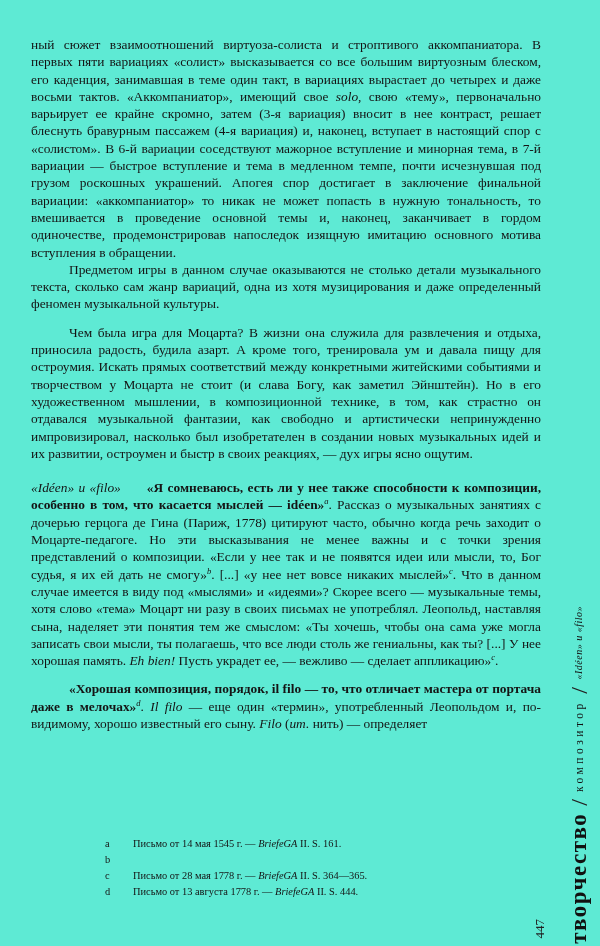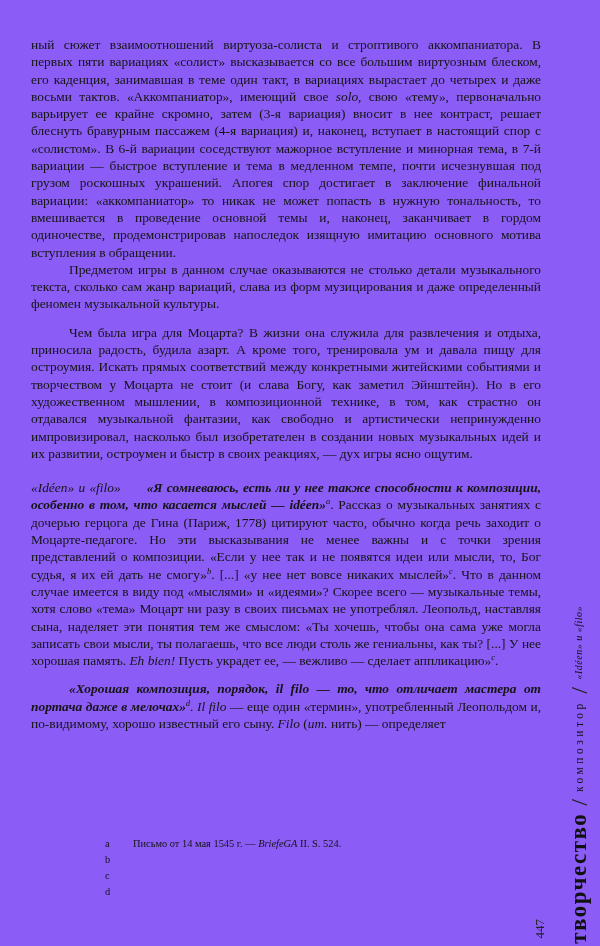--- a/index.html
+++ b/index.html
@@ -6,37 +6,37 @@
   html, body { width: 600px; height: 946px; }
   body {
     background: #ffffff;
     font-family: "Liberation Serif", "DejaVu Serif", serif;
     color: #141414;
   }
   .page {
     position: relative;
     width: 600px;
     height: 946px;
-    background: #8b5cf6;
+    background: #5eead4;
     overflow: hidden;
   }
   .text-col {
     position: absolute;
     left: 31px;
     top: 36px;
     width: 510px;
     font-size: 13.4px;
     line-height: 17.3px;
     text-align: justify;
   }
   .text-col p { margin: 0; }
   .indent { text-indent: 38px; }
   .gap-sm { margin-top: 11px !important; }
   .gap-md { margin-top: 17px !important; }
-  .bi { font-weight: bold; font-style: italic; }
+  .bi { font-weight: bold; }
   .it { font-style: italic; }
   sup.fnref {
     font-size: 8.5px;
     font-style: italic;
     line-height: 0;
     vertical-align: super;
   }
   .margin-head {
     font-style: italic;
     margin-right: 26px;
@@ -78,43 +78,45 @@
 </style>
 </head>
 <body>
 
 <div class="page">
 
   <div class="text-col">
 
     <p><span>ный сюжет взаимоотношений виртуоза-солиста и строптивого аккомпаниатора. В первых пяти вариациях «солист» высказывается со все большим виртуозным блеском, его каденция, занимавшая в теме один такт, в вариациях вырастает до четырех и даже восьми тактов. «Аккомпаниатор», имеющий свое </span><span class="it">solo</span><span>, свою «тему», первоначально варьирует ее крайне скромно, затем (3-я вариация) вносит в нее контраст, решает блеснуть бравурным пассажем (4-я вариация) и, наконец, вступает в настоящий спор с «солистом». В 6-й вариации соседствуют мажорное вступление и минорная тема, в 7-й вариации — быстрое вступление и тема в медленном темпе, почти исчезнувшая под грузом роскошных украшений. Апогея спор достигает в заключение финальной вариации: «аккомпаниатор» то никак не может попасть в нужную тональность, то вмешивается в проведение основной темы и, наконец, заканчивает в гордом одиночестве, продемонстрировав напоследок изящную имитацию основного мотива вступления в обращении.</span></p>
 
-    <p class="indent">Предметом игры в данном случае оказываются не столько детали музыкального текста, сколько сам жанр вариаций, слава из форм музицирования и даже определенный феномен музыкальной культуры.</p>
+    <p class="indent">Предметом игры в данном случае оказываются не столько детали музыкального текста, сколько сам жанр вариаций, одна из хотя музицирования и даже определенный феномен музыкальной культуры.</p>
 
     <p class="indent gap-sm">Чем была игра для Моцарта? В жизни она служила для развлечения и отдыха, приносила радость, будила азарт. А кроме того, тренировала ум и давала пищу для остроумия. Искать прямых соответствий между конкретными житейскими событиями и творчеством у Моцарта не стоит (и слава Богу, как заметил Эйнштейн). Но в его художественном мышлении, в композиционной технике, в том, как страстно он отдавался музыкальной фантазии, как свободно и артистически непринужденно импровизировал, насколько был изобретателен в создании новых музыкальных идей и их развитии, остроумен и быстр в своих реакциях, — дух игры ясно ощутим.</p>
 
     <p class="gap-md"><span class="margin-head">«Idéen» и «filo»</span><span class="bi">«Я сомневаюсь, есть ли у нее также способности к композиции, особенно в том, что касается мыслей — idéen»</span><sup class="fnref">a</sup><span>. Рассказ о музыкальных занятиях с дочерью герцога де Гина (Париж, 1778) цитируют часто, обычно когда речь заходит о Моцарте-педагоге. Но эти высказывания не менее важны и с точки зрения представлений о композиции. «Если у нее так и не появятся идеи или мысли, то, Бог судья, я их ей дать не смогу»</span><sup class="fnref">b</sup><span>. [...] «у нее нет вовсе никаких мыслей»</span><sup class="fnref">c</sup><span>. Что в данном случае имеется в виду под «мыслями» и «идеями»? Скорее всего — музыкальные темы, хотя слово «тема» Моцарт ни разу в своих письмах не употреблял. Леопольд, наставляя сына, наделяет эти понятия тем же смыслом: «Ты хочешь, чтобы она сама уже могла записать свои мысли, ты полагаешь, что все люди столь же гениальны, как ты? [...] У нее хорошая память. </span><span class="it">Eh bien!</span><span> Пусть украдет ее, — вежливо — сделает аппликацию»</span><sup class="fnref">c</sup><span>.</span></p>
 
     <p class="indent gap-sm"><span class="bi">«Хорошая композиция, порядок, il filo — то, что отличает мастера от портача даже в мелочах»</span><sup class="fnref">d</sup><span>. </span><span class="it">Il filo</span><span> — еще один «термин», употребленный Леопольдом и, по-видимому, хорошо известный его сыну. </span><span class="it">Filo</span><span> (</span><span class="it">ит.</span><span> нить) — определяет</span></p>
 
   </div>
 
   <div class="footnotes">
     <div class="fn-row">
       <span class="fn-label">a</span>
-      <span class="fn-text"><span>Письмо от 14 мая 1545 г. — </span><span class="it">BriefeGA</span><span> II. S. 524.</span></span>
+      <span class="fn-text"><span>Письмо от 14 мая 1545 г. — </span><span class="it">BriefeGA</span><span> II. S. 161.</span></span>
     </div>
     <div class="fn-row">
       <span class="fn-label">b</span>
     </div>
     <div class="fn-row">
       <span class="fn-label">c</span>
+      <span class="fn-text"><span>Письмо от 28 мая 1778 г. — </span><span class="it">BriefeGA</span><span> II. S. 364—365.</span></span>
     </div>
     <div class="fn-row">
       <span class="fn-label">d</span>
+      <span class="fn-text"><span>Письмо от 13 августа 1778 г. — </span><span class="it">BriefeGA</span><span> II. S. 444.</span></span>
     </div>
   </div>
 
   <div class="sidebar"><span class="sb-section">творчество</span><span class="sb-sep">/</span><span class="sb-chapter">композитор</span><span class="sb-sep">/</span><span class="sb-subsection">«Idéen» и «filo»</span></div>
 
   <div class="pagenum">447</div>
 
 </div>
 
 </body></html>

